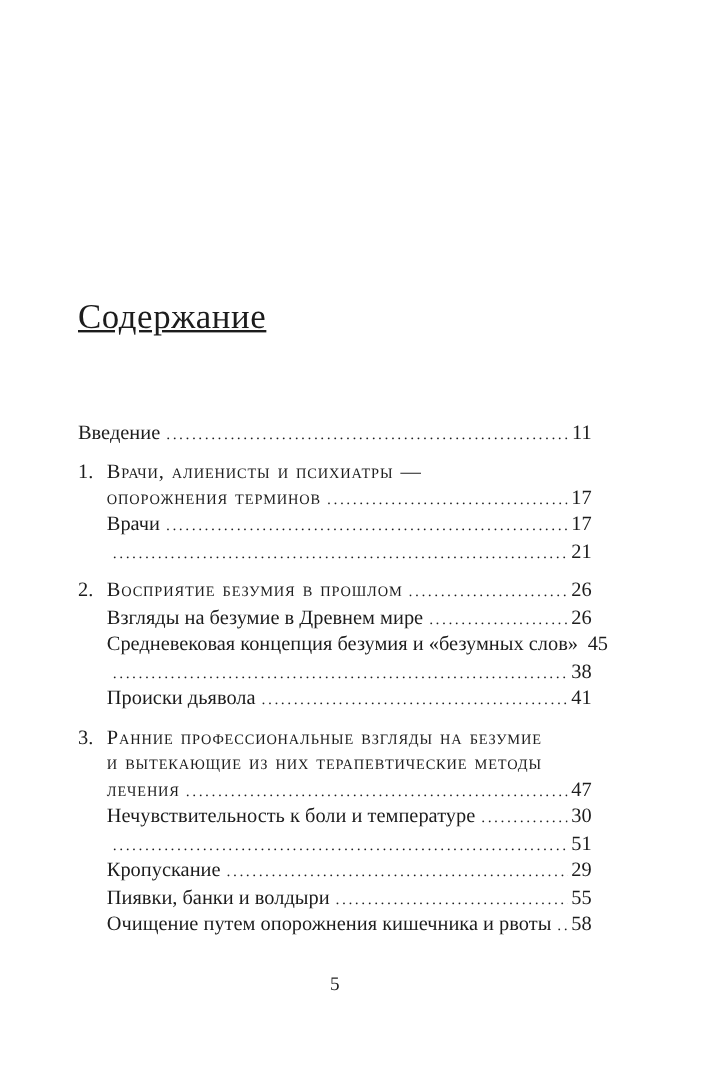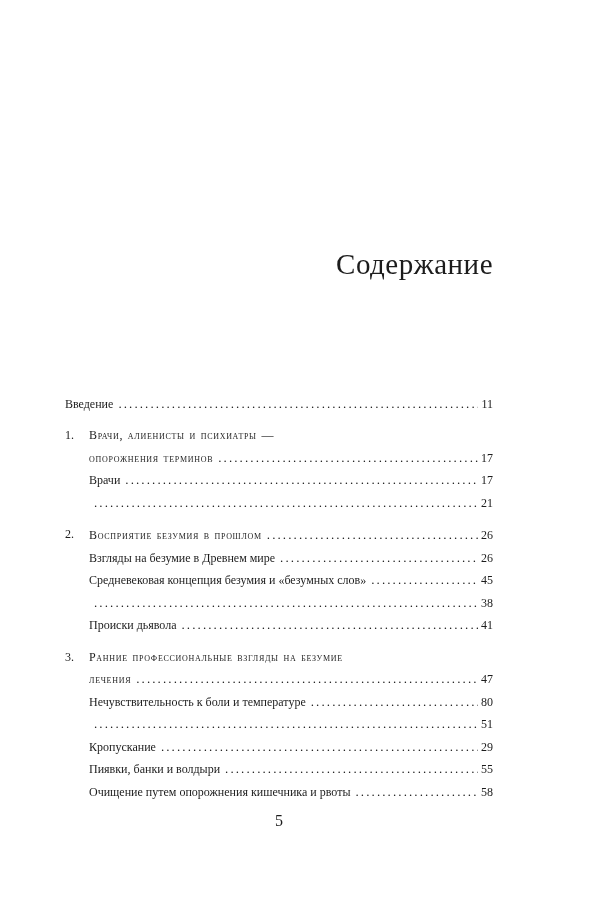--- a/index.html
+++ b/index.html
@@ -19,27 +19,28 @@
     position: absolute;
     left: 65px;
     top: 0;
     width: 428px;
   }
   .page-title {
     margin: 0;
     padding-top: 247px;
     font-size: 29px;
     font-weight: normal;
-    text-align: right;
+    text-align: left;
     letter-spacing: 0.5px;
     line-height: 1.2;
+    text-decoration: underline;
   }
   .toc {
-    margin-top: 111px;
-    font-size: 12px;
+    margin-top: 68px;
+    font-size: 17px;
   }
   .entry {
     line-height: 21.5px;
   }
   .entry.section {
     position: relative;
     margin-top: 10px;
     padding-left: 24px;
     font-variant: small-caps;
     letter-spacing: 0.7px;
@@ -156,31 +157,32 @@
       <div class="entry sub">
         <div class="rowline">
           <span class="label">Происки дьявола</span>
           <span class="dots"></span>
           <span class="pagenum">41</span>
         </div>
       </div>
       <div class="entry section">
         <span class="num">3.</span>
         <div class="headline">Ранние профессиональные взгляды на безумие</div>
+        <div class="headline">и вытекающие из них терапевтические методы</div>
         <div class="rowline">
           <span class="label">лечения</span>
           <span class="dots"></span>
           <span class="pagenum">47</span>
         </div>
       </div>
       <div class="entry sub">
         <div class="rowline">
           <span class="label">Нечувствительность к боли и температуре</span>
           <span class="dots"></span>
-          <span class="pagenum">80</span>
+          <span class="pagenum">30</span>
         </div>
       </div>
       <div class="entry sub">
         <div class="rowline">
           <span class="dots"></span>
           <span class="pagenum">51</span>
         </div>
       </div>
       <div class="entry sub">
         <div class="rowline">

